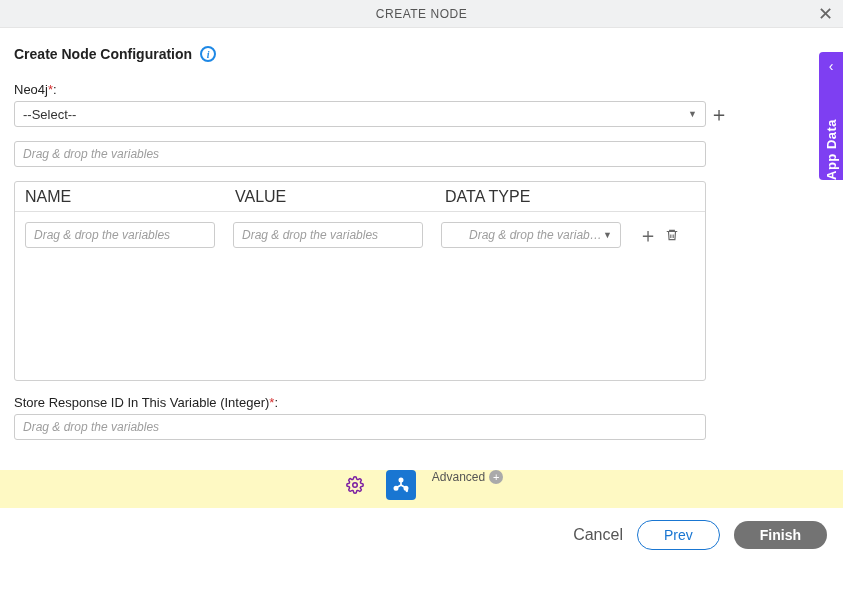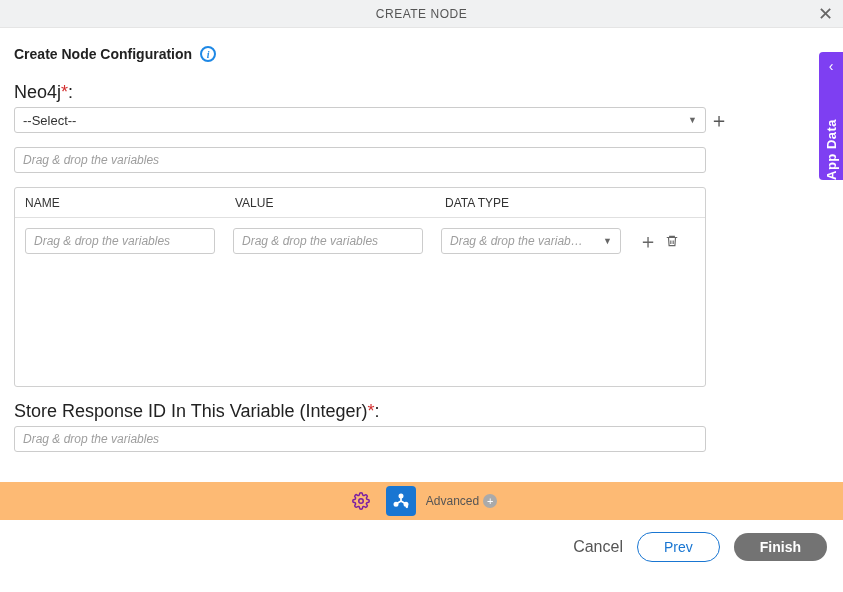--- a/index.html
+++ b/index.html
@@ -59,21 +59,21 @@
     display: inline-flex;
     align-items: center;
     justify-content: center;
     color: #1e88e5;
     font-size: 10px;
     font-weight: bold;
     font-style: italic;
     font-family: serif;
   }
   .field-label {
-    font-size: 18px;
+    font-size: 13px;
     color: #222;
     margin-bottom: 4px;
   }
   .req { color: #d32f2f; }
   .field-row {
     display: flex;
     align-items: center;
     gap: 3px;
     margin-bottom: 14px;
   }
@@ -128,21 +128,21 @@
     width: 692px;
     height: 200px;
     overflow: hidden;
   }
   .props-header {
     display: flex;
     height: 30px;
     align-items: center;
     border-bottom: 1px solid #e0e0e0;
     padding: 0 10px;
-    font-size: 12px;
+    font-size: 16px;
     color: #333;
     justify-content: center;
   }
   .col-name { width: 210px; }
   .col-value { width: 210px; }
   .col-type { flex: 1; }
   .props-row {
     display: flex;
     align-items: center;
     padding: 10px 10px;
@@ -167,44 +167,45 @@
   }
   .cell-name { width: 190px; }
   .cell-value { width: 190px; }
   .cell-type {
     width: 180px;
     justify-content: space-between;
     cursor: pointer;
   }
   .cell-type .placeholder {
     width: 145px;
+    margin-left: 19px;
   }
   .row-actions {
     display: flex;
     gap: 6px;
     align-items: center;
   }
   .row-actions .icon-btn {
     width: 18px;
     height: 18px;
     display: inline-flex;
     align-items: center;
     justify-content: center;
     cursor: pointer;
     color: #666;
   }
   .trash-icon svg { width: 14px; height: 14px; }
   .store-block { margin-top: 10px; }
   .toolbar {
-    background: #fdba74;
+    background: #fef9c3;
     height: 38px;
     display: flex;
-    align-items: center;
-    justify-content: center;
-    gap: 10px;
+    align-items: flex-start;
+    justify-content: center;
+    gap: 16px;
     margin-top: 20px;
   }
   .tb-icon {
     width: 30px;
     height: 30px;
     border-radius: 4px;
     display: inline-flex;
     align-items: center;
     justify-content: center;
     cursor: pointer;

